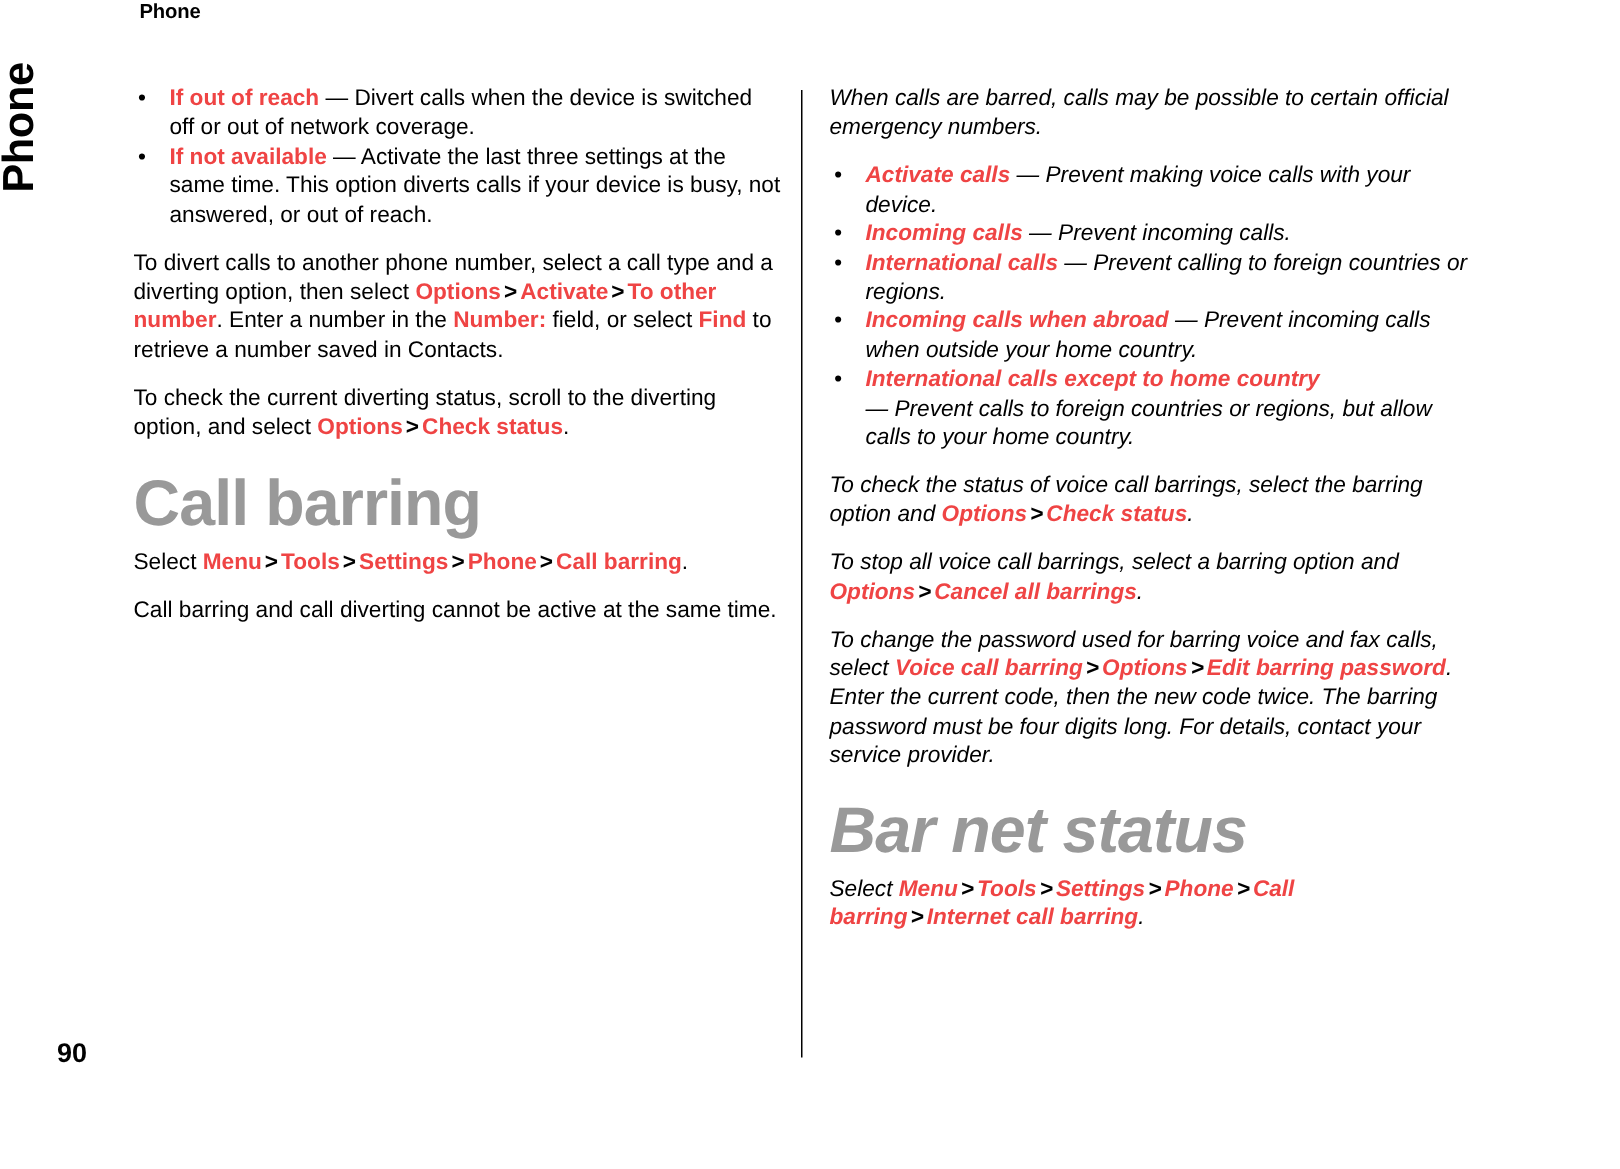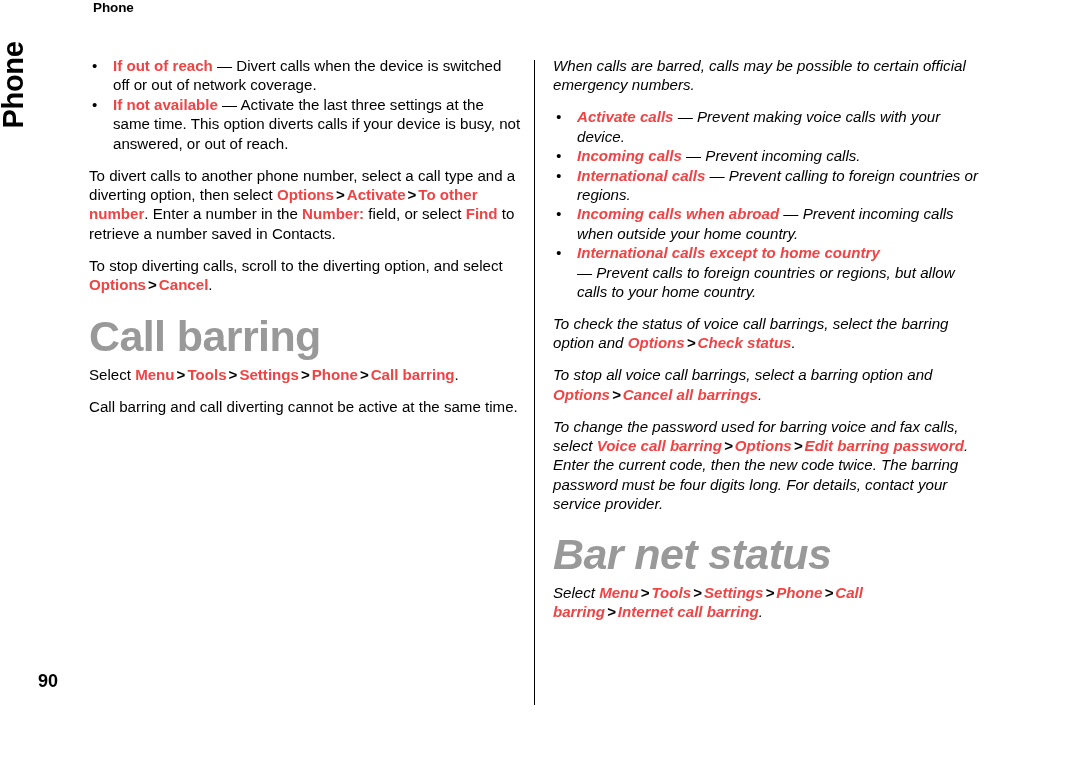--- a/index.html
+++ b/index.html
@@ -120,21 +120,21 @@
     font-weight: bold;
     color: #000;
     padding: 0 2px;
   }
   .dash { white-space: nowrap; }
 
   
   .folio {
     position: absolute;
     left: 38px;
-    top: 671px;
+    top: 692px;
     font-size: 18px;
     font-weight: bold;
     color: #000;
   }
 </style>
 </head>
 <body>
 
 <div class="page">
 
@@ -161,24 +161,24 @@
         <span class="dash">—</span>
         <span>Activate the last three settings at the same time. This option diverts calls if your device is busy, not answered, or out of reach.</span>
       </li>
     </ul>
 
 
     <p class="para">
       <span>To divert calls to another phone number, select a call type and a diverting option, then select </span><span class="ui">Options</span><span class="gt">&gt;</span><span class="ui">Activate</span><span class="gt">&gt;</span><span class="ui">To other number</span><span>. Enter a number in the </span><span class="ui">Number:</span><span> field, or select </span><span class="ui">Find</span><span> to retrieve a number saved in Contacts.</span>
     </p>
 
-
-    <p class="para">
-      <span>To stop diverting calls, scroll to the diverting option, and select </span><span class="ui">Options</span><span class="gt">&gt;</span><span class="ui">Cancel</span><span>.</span>
-    </p>
+    <p class="para">
+      <span>To check the current diverting status, scroll to the diverting option, and select </span><span class="ui">Options</span><span class="gt">&gt;</span><span class="ui">Check status</span><span>.</span>
+    </p>
+
 
     <div class="heading-block first">
       <h2 class="section-title">Call barring</h2>
     </div>
 
     <p class="para">
       <span>Select </span><span class="ui">Menu</span><span class="gt">&gt;</span><span class="ui">Tools</span><span class="gt">&gt;</span><span class="ui">Settings</span><span class="gt">&gt;</span><span class="ui">Phone</span><span class="gt">&gt;</span><span class="ui">Call barring</span><span>.</span>
     </p>
 
 

